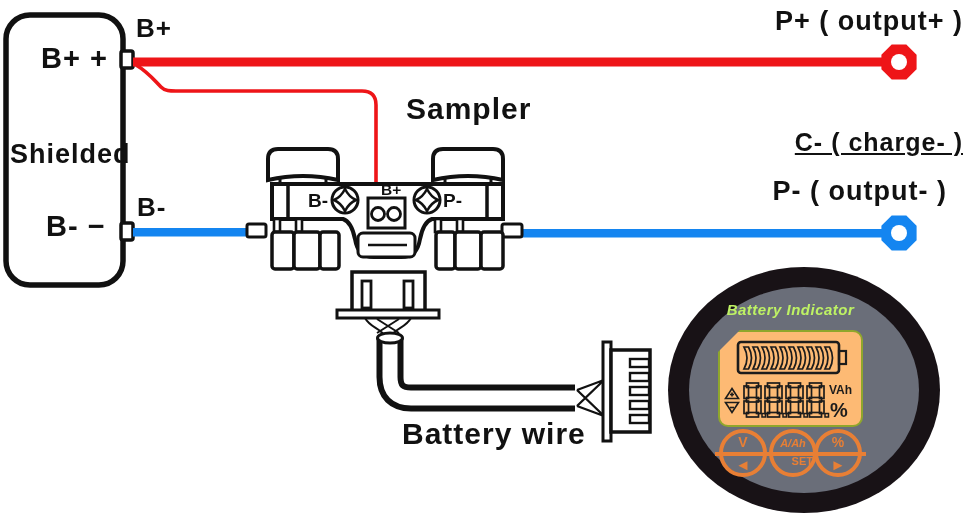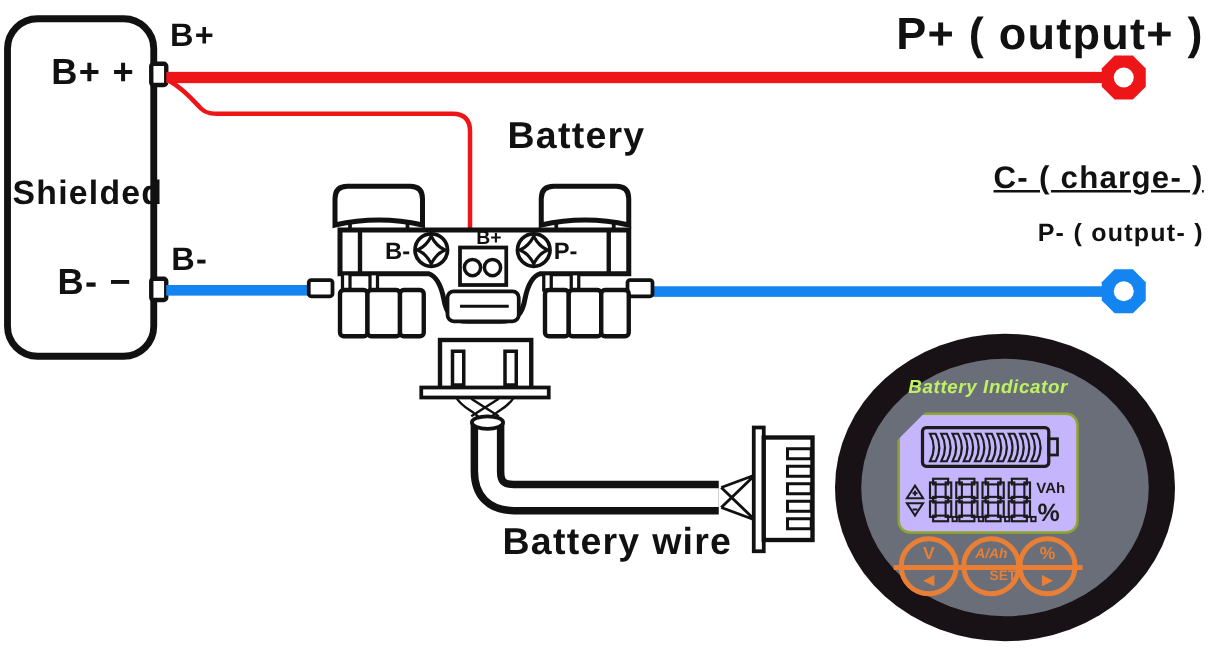--- a/index.html
+++ b/index.html
@@ -8,34 +8,34 @@
   .canvas > svg { position:absolute; left:0; top:0; }
 
   .lbl { position:absolute; color:#111; font-weight:600; letter-spacing:1px; white-space:nowrap; }
   .lbl-batt-pos   { left:41px;  top:42px;  font-size:29px; }
   .lbl-batt-name  { left:10px;  top:139px; width:108px; text-align:center; font-size:27px; }
   .lbl-batt-neg   { left:46px;  top:210px; font-size:29px; }
   .lbl-wire-bplus { left:136px; top:13px;  font-size:26px; }
   .lbl-wire-bminus{ left:137px; top:192px; font-size:26px; }
   .lbl-sampler    { left:406px; top:92px;  font-size:30px; }
   .lbl-shielded   { left:402px; top:417px; font-size:30px; }
-  .lbl-pplus      { right:8px;  top:6px;   font-size:36px; }
+  .lbl-pplus      { right:8px;  top:6px;   font-size:27px; }
   .lbl-cminus     { right:8px;  top:128px; font-size:25px;text-decoration:underline; }
-  .lbl-pminus     { right:8px;  top:176px; font-size:20px;text-align:center; }
+  .lbl-pminus     { right:24px;  top:176px; font-size:27px;text-align:center; }
 
   
   .indicator { position:absolute; left:668px; top:267px; width:272px; height:246px;
                background:#181216; border-radius:50%; }
   .ind-bezel { position:absolute; left:21px; top:20px; width:230px; height:206px;
                background:#6a6e79; border-radius:50%; }
   .ind-title { position:absolute; left:0; top:34px; width:245px; text-align:center;
                color:#bef264; font-size:15px; font-weight:bold; font-style:italic;
                letter-spacing:.5px; }
   .ind-lcd   { position:absolute; left:50px; top:63px; width:145px; height:97px;
-               background:#c4b5fd; border:2px solid #8fa62c; border-radius:10px; }
+               background:#fdba74; border:2px solid #8fa62c; border-radius:10px; }
   .ind-lcd-chamfer { position:absolute; left:48px; top:61px; width:26px; height:26px;
                background:#6a6e79; clip-path:polygon(0 0, 100% 0, 0 100%); }
   .ind-btn { position:absolute; top:162px; width:48px; height:48px; border:4px solid #e87f35;
              border-radius:50%; }
   .btn-v   { left:51px; }  .btn-set { left:101px; } .btn-pct { left:146px; }
   .btn-top { position:absolute; left:0; top:1px; width:100%; text-align:center;
              color:#e87f35; font-weight:bold; font-size:14px; }
   .btn-top.small { font-size:11px; top:4px;font-style:italic; }
   .btn-line{ position:absolute; left:-8px; right:-8px; top:19px; height:3.5px; background:#e87f35; }
   .btn-bottom { position:absolute; left:0; top:23px; width:100%; text-align:center;
@@ -143,21 +143,21 @@
         <rect x="630" y="415" width="19" height="8" stroke-width="2.4"></rect>
       </g>
     </g>
   </svg>
 
   <div class="lbl lbl-batt-pos">B+ +</div>
   <div class="lbl lbl-batt-name">Shielded</div>
   <div class="lbl lbl-batt-neg">B- −</div>
   <div class="lbl lbl-wire-bplus">B+</div>
   <div class="lbl lbl-wire-bminus">B-</div>
-  <div class="lbl lbl-sampler">Battery</div>
+  <div class="lbl lbl-sampler">Sampler</div>
   <div class="lbl lbl-shielded">Battery wire</div>
   <div class="lbl lbl-pplus">P+ ( output+ )</div>
   <div class="lbl lbl-cminus">C- ( charge- )</div>
   <div class="lbl lbl-pminus">P- ( output- )</div>
 
   <div class="indicator">
     <div class="ind-bezel"></div>
     <div class="ind-title">Battery Indicator</div>
 
     <div class="ind-lcd">

